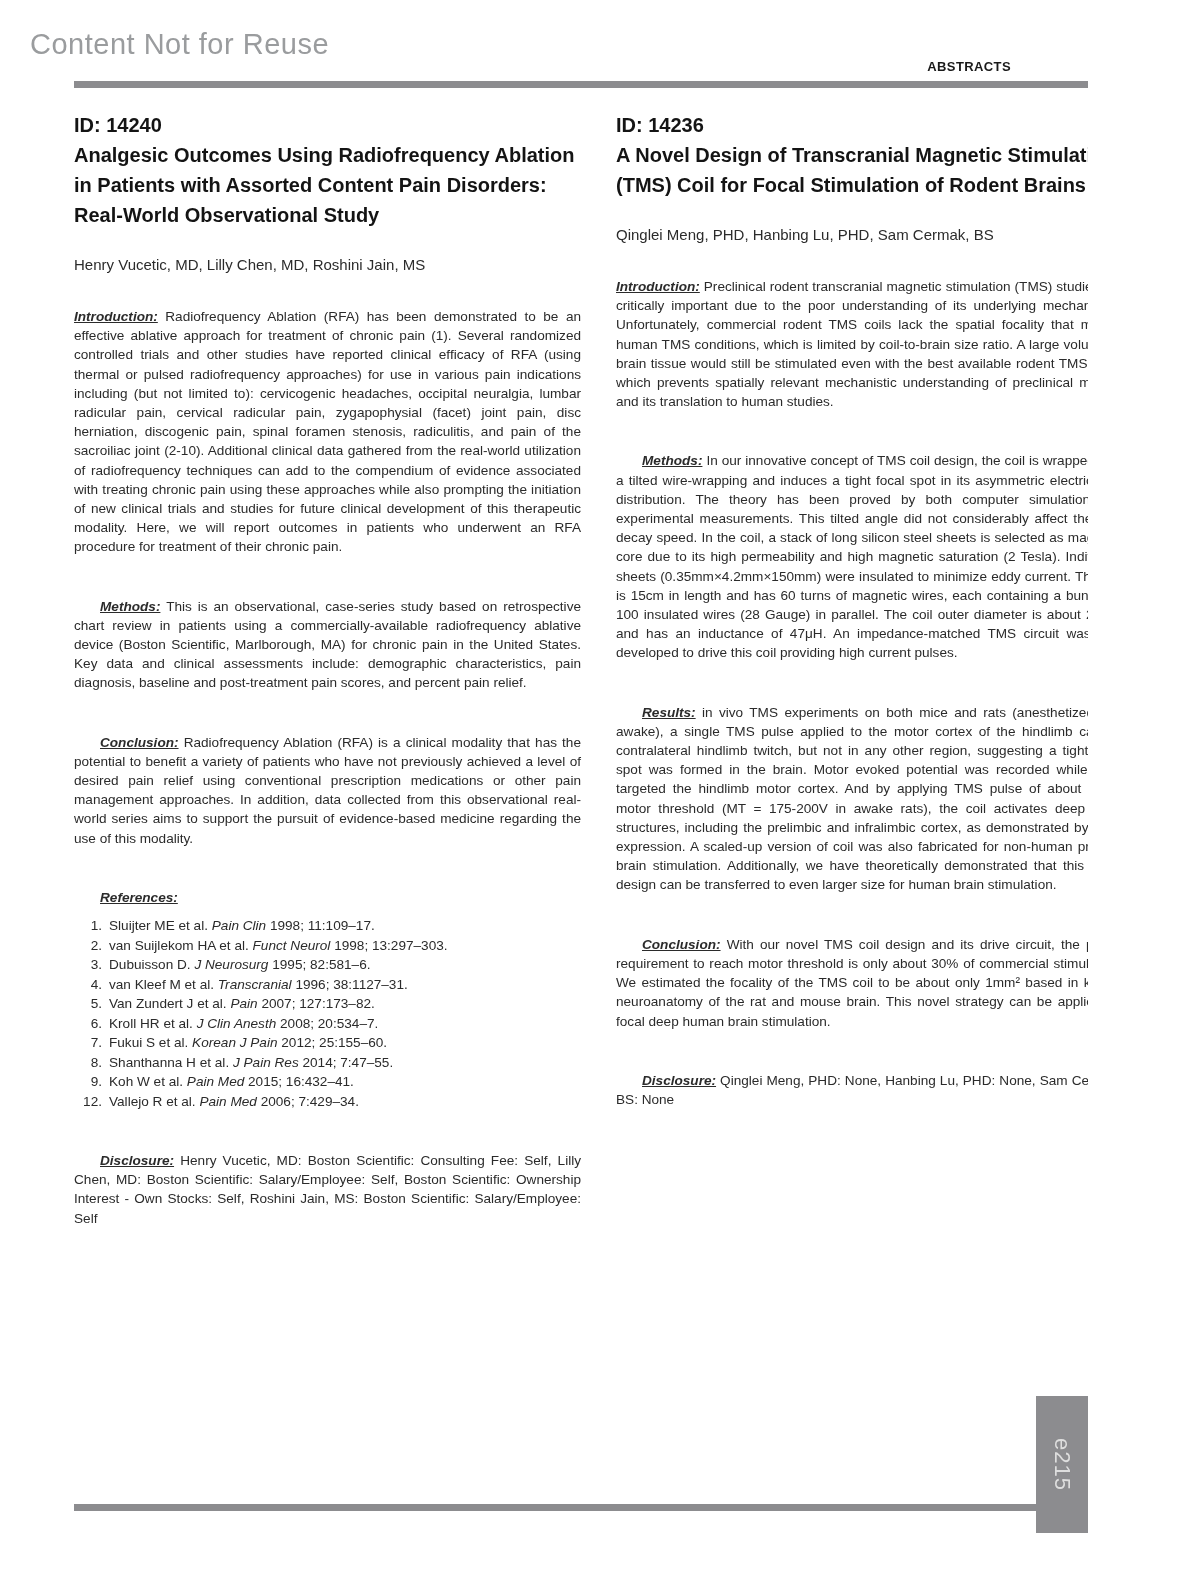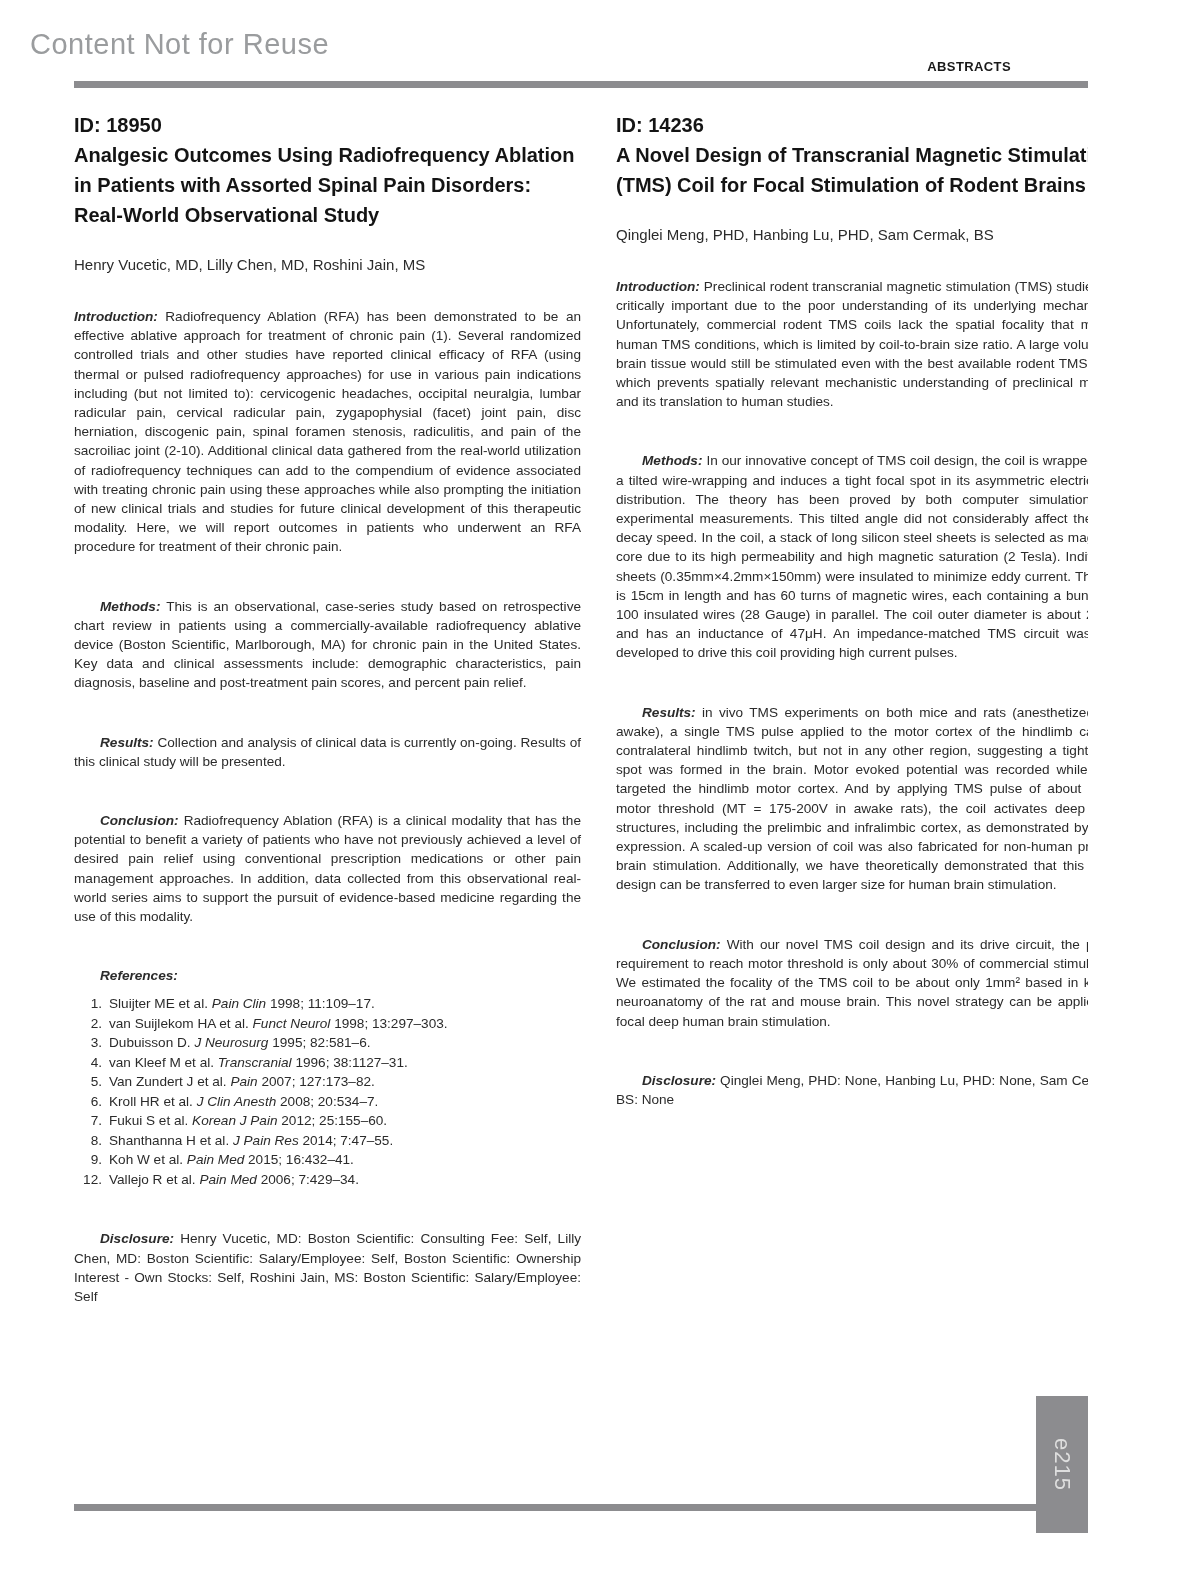--- a/index.html
+++ b/index.html
@@ -66,21 +66,21 @@
     color: #2b2b2b;
   }
   .para {
     font-size: 13.6px;
     line-height: 19.2px;
     text-align: justify;
     color: #2b2b2b;
   }
   .para.first { margin-top: 34px; }
   .para.indent { text-indent: 26px; margin-top: 40px; }
-  .lead { font-weight: 700; font-style: italic; }
+  .lead { font-weight: 700; font-style: italic; text-decoration: underline; }
   .refs {
     margin-top: 9px;
     font-size: 13.6px;
     line-height: 19.5px;
   }
   .ref { display: flex; }
   .ref .num { width: 28px; text-align: right; flex-shrink: 0; }
   .ref .txt { padding-left: 7px; }
   .mt20 { margin-top: 21px; }
   .footer-text {
@@ -116,29 +116,28 @@
 
 <div class="page">
 
   <div class="watermark">Content Not for Reuse</div>
   <div class="section-label">ABSTRACTS</div>
   <div class="rule top"></div>
 
   <div class="content">
 
     <div class="col">
-      <div class="abs-id">ID: 18950</div>
-      <h1 class="abs-title">Analgesic Outcomes Using Radiofrequency Ablation in Patients with Assorted Spinal Pain Disorders: Real-World Observational Study</h1>
+      <div class="abs-id">ID: 14240</div>
+      <h1 class="abs-title">Analgesic Outcomes Using Radiofrequency Ablation in Patients with Assorted Content Pain Disorders: Real-World Observational Study</h1>
       <div class="authors">Henry Vucetic, MD, Lilly Chen, MD, Roshini Jain, MS</div>
 
       <p class="para first"><span class="lead">Introduction:</span> <span>Radiofrequency Ablation (RFA) has been demonstrated to be an effective ablative approach for treatment of chronic pain (1). Several randomized controlled trials and other studies have reported clinical efficacy of RFA (using thermal or pulsed radiofrequency approaches) for use in various pain indications including (but not limited to): cervicogenic headaches, occipital neuralgia, lumbar radicular pain, cervical radicular pain, zygapophysial (facet) joint pain, disc herniation, discogenic pain, spinal foramen stenosis, radiculitis, and pain of the sacroiliac joint (2-10). Additional clinical data gathered from the real-world utilization of radiofrequency techniques can add to the compendium of evidence associated with treating chronic pain using these approaches while also prompting the initiation of new clinical trials and studies for future clinical development of this therapeutic modality. Here, we will report outcomes in patients who underwent an RFA procedure for treatment of their chronic pain.</span></p>
 
       <p class="para indent"><span class="lead">Methods:</span> <span>This is an observational, case-series study based on retrospective chart review in patients using a commercially-available radiofrequency ablative device (Boston Scientific, Marlborough, MA) for chronic pain in the United States. Key data and clinical assessments include: demographic characteristics, pain diagnosis, baseline and post-treatment pain scores, and percent pain relief.</span></p>
 
-      <p class="para indent"><span class="lead">Results:</span> <span>Collection and analysis of clinical data is currently on-going. Results of this clinical study will be presented.</span></p>
 
       <p class="para indent"><span class="lead">Conclusion:</span> <span>Radiofrequency Ablation (RFA) is a clinical modality that has the potential to benefit a variety of patients who have not previously achieved a level of desired pain relief using conventional prescription medications or other pain management approaches. In addition, data collected from this observational real-world series aims to support the pursuit of evidence-based medicine regarding the use of this modality.</span></p>
 
       <p class="para indent"><span class="lead">References:</span></p>
 
       <div class="refs">
         <div class="ref">
             <span class="num">1.</span>
             <span class="txt"><span>Sluijter ME et al. </span><i>Pain Clin</i><span> 1998; 11:109–17.</span></span>
           </div>

